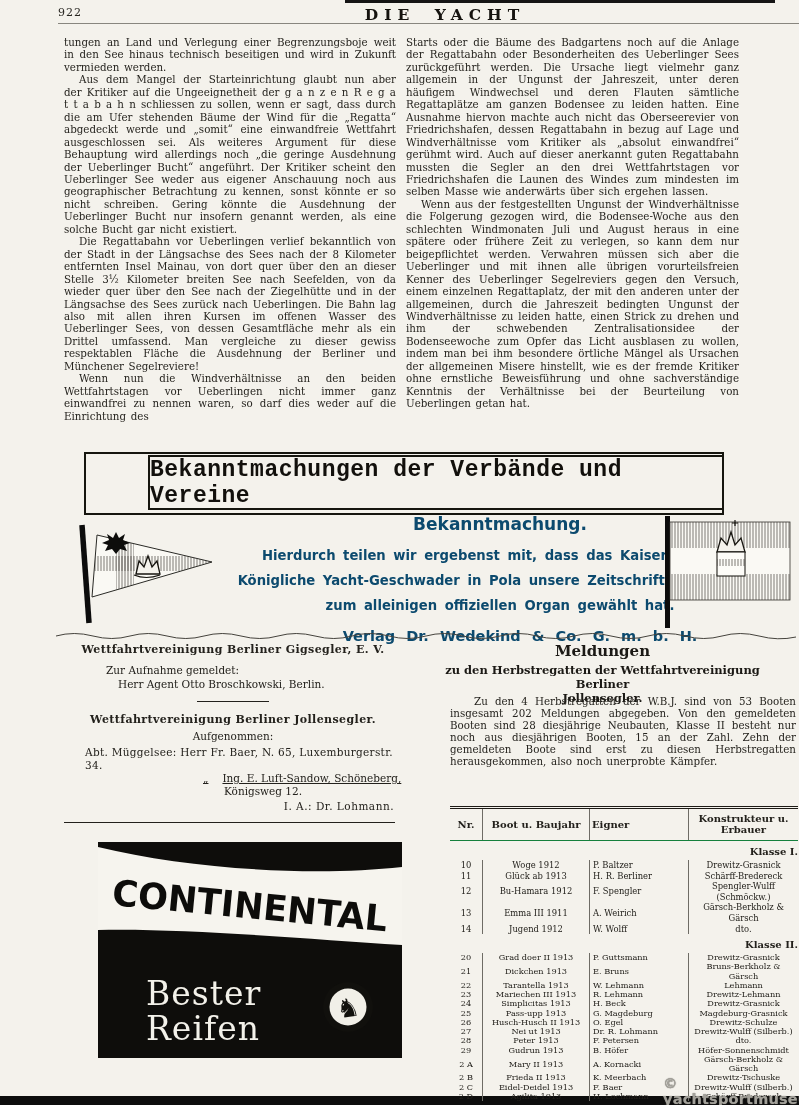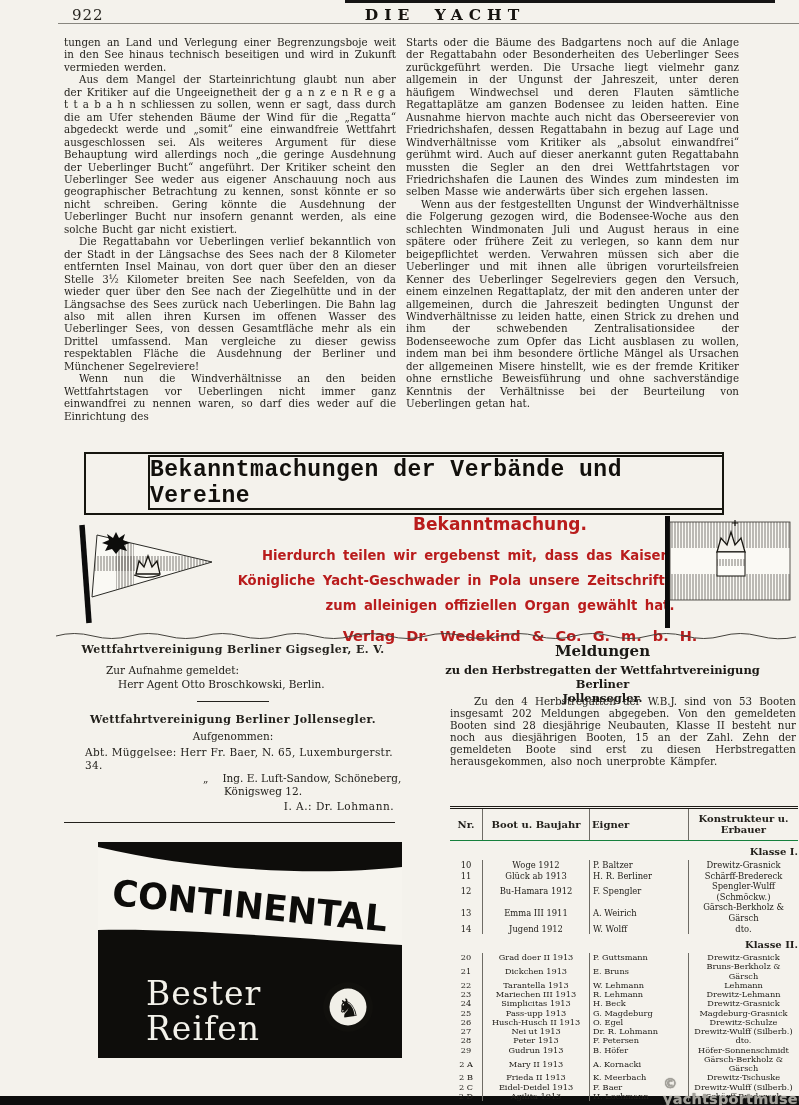--- a/index.html
+++ b/index.html
@@ -5,54 +5,54 @@
   html,body{margin:0;padding:0;}
   body{
     width:799px;height:1105px;position:relative;overflow:hidden;
     background:#f4f2ec;
     font-family:"DejaVu Serif","Liberation Serif",serif;
     color:#26241f;
   }
   .abs{position:absolute;}
   
   #top-strip{left:345px;top:0;width:430px;height:3px;background:#151515;}
-  #page-number{left:72px;top:6px;font-size:15px;letter-spacing:1px;}
+  #page-number{left:58px;top:6px;font-size:11px;letter-spacing:1px;}
   #masthead{left:355px;top:5px;width:180px;text-align:center;font-weight:bold;
     font-size:15.5px;letter-spacing:6px;word-spacing:8px;color:#15130f;}
   #header-rule{left:58px;top:23px;width:741px;height:1px;background:#88867f;}
   
   #col-left{left:64px;top:36px;width:332px;}
   #col-right{left:406px;top:36px;width:333px;}
   .body-p{margin:0;font-size:10.3px;line-height:12.45px;text-align:justify;
     word-spacing:1.4px;text-indent:15px;color:#26241f;}
   .cols .body-p:first-child{text-indent:0;}
   
   #banner-outer{left:84px;top:452px;width:636px;height:59px;border:2px solid #16160f;}
   #banner-inner{left:148px;top:455px;width:572px;height:51px;border:2px solid #16160f;
     background:#f4f2ec;display:flex;align-items:center;justify-content:center;}
   #banner-inner .t{font-weight:bold;font-size:23px;color:#12100c;letter-spacing:0.5px;font-family:Liberation Mono, monospace;}
   
   #announce{left:230px;top:514px;width:540px;text-align:center;
-    font-family:"DejaVu Sans","Liberation Sans",sans-serif;color:#b91c1c;}
+    font-family:"DejaVu Sans","Liberation Sans",sans-serif;color:#0c4a6e;}
   #announce .head{font-size:17px;font-weight:bold;margin-bottom:9px;}
   #announce .ln{font-size:13.2px;font-weight:bold;line-height:25px;word-spacing:3px;}
   #announce .pub{font-size:14.5px;font-weight:bold;margin-top:10px;word-spacing:6px;margin-left:40px;}
   
   #squiggle{left:54px;top:630px;}
   
   #left-lower{left:64px;top:643px;width:338px;font-size:10.5px;line-height:13px;color:#23211c;}
   .club-title{text-align:center;font-weight:bold;font-size:11px;letter-spacing:0.4px;margin:0;}
   #left-lower p{margin:0;}
   .gig-intro{margin-top:8px !important;margin-left:42px !important;}
   .gig-member{margin-top:1px !important;margin-left:54px !important;}
   .mini-divider{width:72px;border-top:1.5px solid #23211c;margin:10px auto 0 auto;}
   .joll-title{margin-top:11px !important;}
   .joll-intro{text-align:center;margin-top:4px !important;}
   .joll-e1{margin-top:3px !important;margin-left:21px !important;letter-spacing:0.3px;}
-  .joll-e2{margin-left:139px !important;}
+  .joll-e2{margin-left:139px !important;text-decoration:underline;}
   .joll-e2 .ditto{margin-right:14px;}
   .joll-e3{margin-left:160px !important;}
   .joll-sig{text-align:right;margin-right:8px !important;margin-top:2px !important;letter-spacing:0.5px;}
   .long-divider{border-top:1px solid #23211c;margin-top:9px;width:98%;}
   
   #continental{left:98px;top:842px;}
   
   #meld-head{left:429px;top:642px;width:347px;text-align:center;color:#1b1915;}
   #meld-head .t1{font-size:15px;font-weight:bold;margin:0;}
   #meld-head .t2{font-size:11.5px;font-weight:bold;margin:3px 0 0 0;line-height:14px;}

